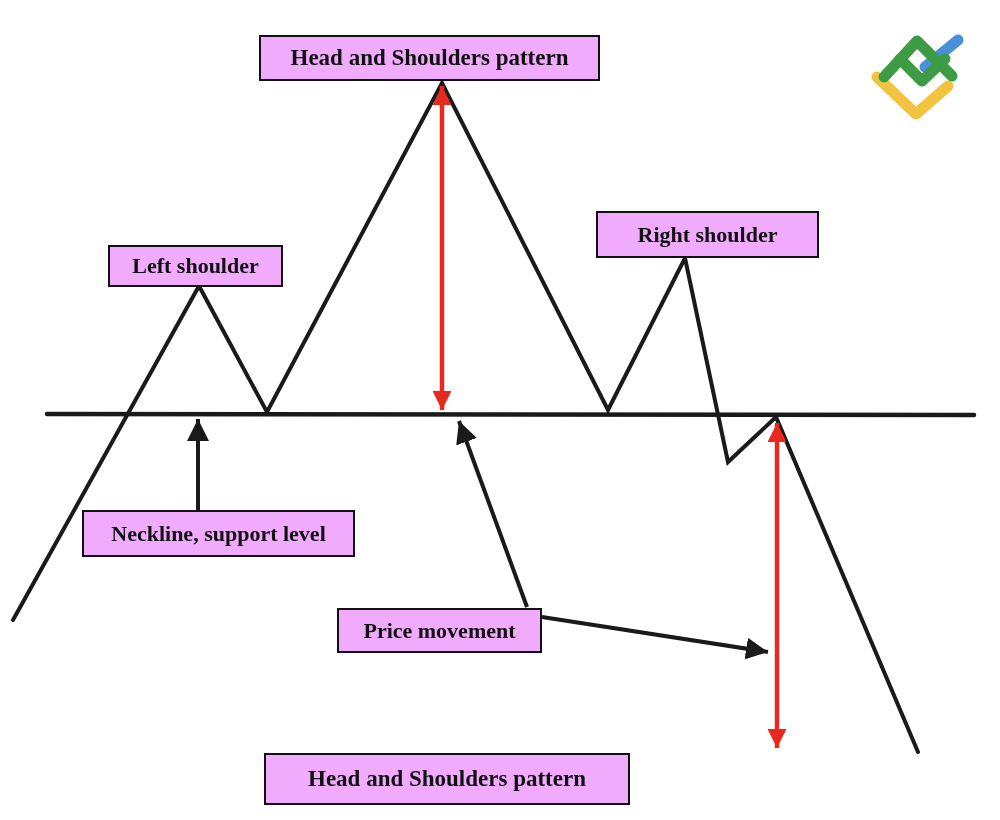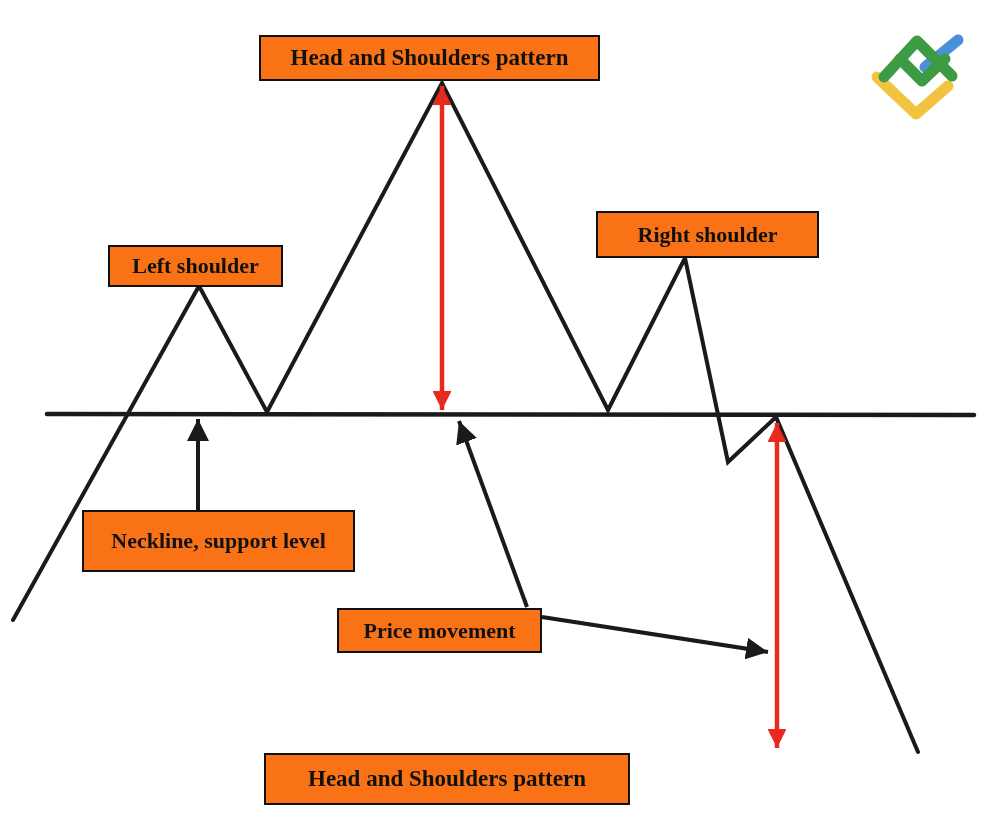--- a/index.html
+++ b/index.html
@@ -8,21 +8,21 @@
     width:1000px;height:820px;
     background:#ffffff;
     font-family:"Liberation Serif", serif;
     overflow:hidden;
   }
   .canvas svg{position:absolute;left:0;top:0;}
   .lbl{
     position:absolute;
     box-sizing:border-box;
     border:2px solid #111111;
-    background:#f97316;
+    background:#f0abfc;
     display:flex;align-items:center;justify-content:center;
     font-weight:700;color:#111111;
     white-space:nowrap;
   }
   .lbl.big{font-size:23px;}
   .lbl.med{font-size:22px;}
   .blackline{stroke:#1a1a1a;fill:none;}
   .redline{stroke:#e8291d;fill:none;}
   #ah-black path{fill:#1a1a1a;}
   #ah-red path{fill:#e8291d;}
@@ -66,19 +66,19 @@
       <polyline class="logo-green" points="900,59 922,81 945,59"></polyline>
     </g>
   </svg>
 
   <div class="lbl big" style="left:259px;top:35px;width:341px;height:46px;">Head and Shoulders pattern</div>
 
   <div class="lbl med" style="left:108px;top:245px;width:175px;height:42px;text-align:center;">Left shoulder</div>
 
   <div class="lbl med" style="left:596px;top:211px;width:223px;height:47px;">Right shoulder</div>
 
-  <div class="lbl med" style="left:82px;top:510px;width:273px;height:62px;">Neckline, support level</div>
+  <div class="lbl med" style="left:82px;top:510px;width:273px;height:47px;">Neckline, support level</div>
 
   <div class="lbl med" style="left:337px;top:608px;width:205px;height:45px;">Price movement</div>
 
   <div class="lbl big" style="left:264px;top:753px;width:366px;height:52px;">Head and Shoulders pattern</div>
 
 </div>
 
 </body></html>

